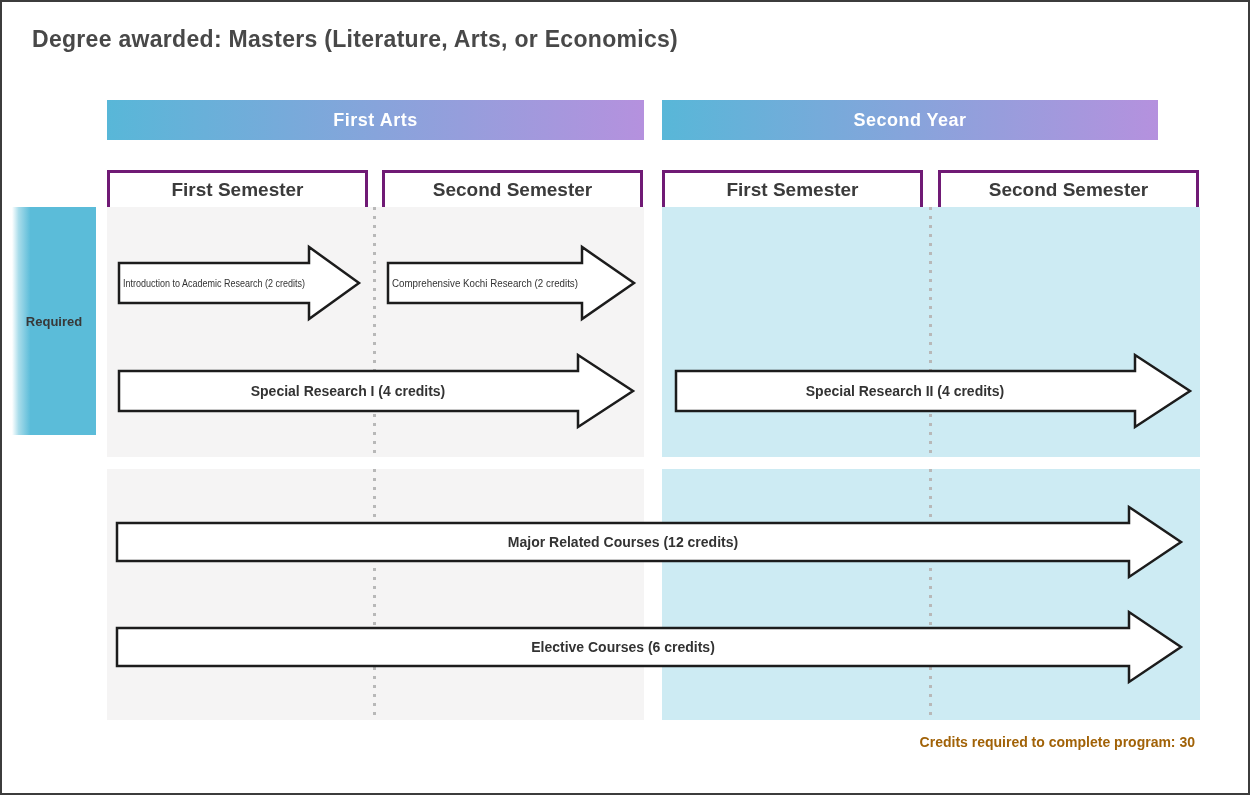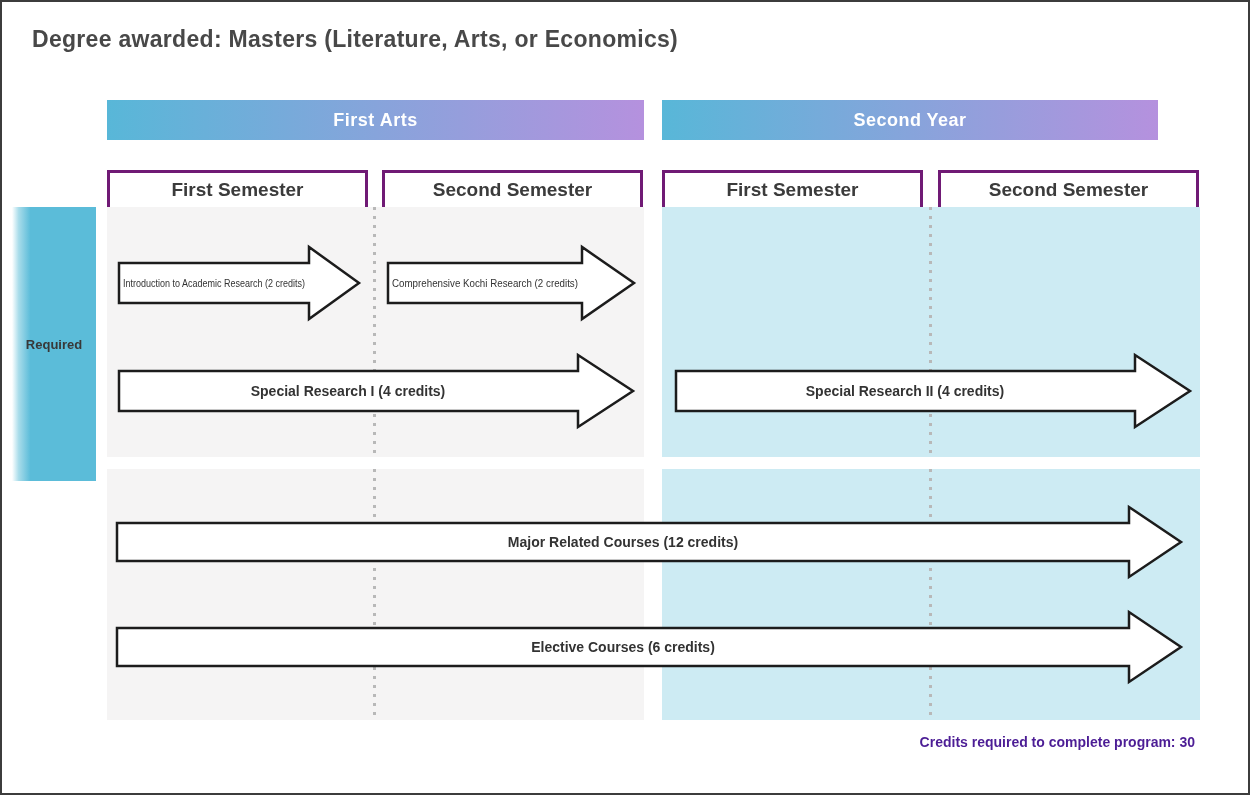--- a/index.html
+++ b/index.html
@@ -25,40 +25,40 @@
     background:#ffffff; border:3px solid #701a75;
     display:flex; align-items:center; justify-content:center;
     font-size:19px; font-weight:bold; color:#3b3b3b;margin-top:16px;
   }
   .row-label{
     position:absolute; left:10px; width:84px; box-sizing:border-box;
     background:linear-gradient(90deg,#ffffff 0%, #a8dcea 8%, #5bbcd9 22%);
     display:flex; flex-direction:column; justify-content:center;
     color:#383838; font-weight:bold;
   }
-  .row-label.required{top:205px; height:274px; align-items:center; font-size:13px;}
+  .row-label.required{top:205px; height:228px; align-items:center; font-size:13px;}
   .row-label.electives{top:467px; height:251px; align-items:flex-start; padding-left:6px; font-size:12.5px; line-height:1.3;}
   .panel{position:absolute;}
   .panel.gray{background:#f5f4f4;}
   .panel.blue{background:#cdebf3;}
   .p-req{top:205px; height:250px;}
   .p-ele{top:467px; height:251px;}
   .p-y1{left:105px; width:537px;}
   .p-y2{left:660px; width:538px;}
   .divider{
     position:absolute; width:3px;
     background-image:repeating-linear-gradient(to bottom,#b8b8b8 0px,#b8b8b8 3px,transparent 3px,transparent 9px);
   }
   .arrow-svg{position:absolute; overflow:visible;}
   .arrow-shape{fill:#ffffff; stroke:#1c1c1c; stroke-width:2.5; stroke-linejoin:miter;}
   .arrow-text-sm{font-family:"Liberation Sans",sans-serif; font-size:11px; fill:#333333;}
   .arrow-text-lg{font-family:"Liberation Sans",sans-serif; font-size:14px; font-weight:bold; fill:#333333;}
   .footer-note{
     position:absolute; right:53px; top:732px;
-    font-size:14px; font-weight:bold; color:#4c1d95;
+    font-size:14px; font-weight:bold; color:#a16207;
   }
 </style>
 </head>
 <body>
 
 <div class="page">
 
   <div class="page-title">Degree awarded: Masters (Literature, Arts, or Economics)</div>
 
   <div class="year-band y1">

